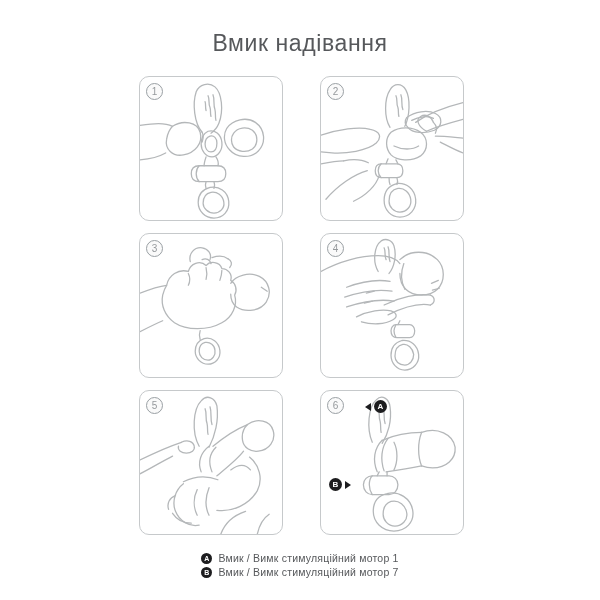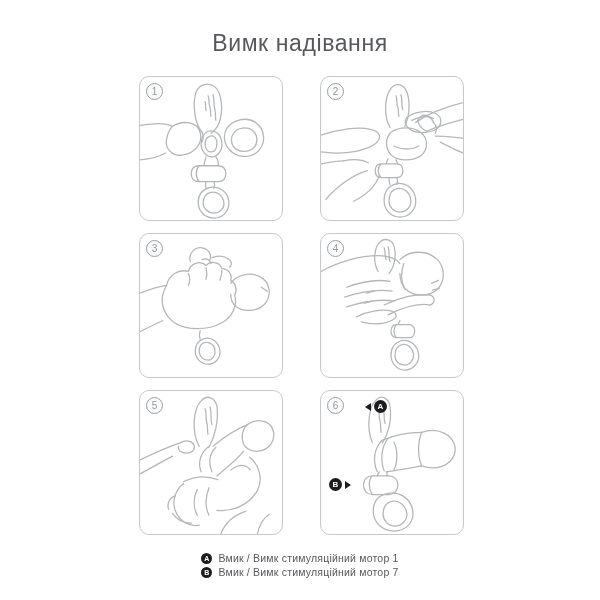--- a/index.html
+++ b/index.html
@@ -51,21 +51,21 @@
     width:11px;height:11px;border-radius:50%;background:var(--marker);flex:0 0 auto;
     color:#fff;font-size:7px;font-weight:bold;line-height:11px;text-align:center;
   }
   .legend-label{font-size:10.5px;color:var(--text);letter-spacing:.2px;line-height:13px;}
 </style>
 </head>
 <body>
 
 <div class="page">
 
-  <div class="title">Вимк надівання</div>
+  <div class="title">Вмик надівання</div>
 
   <div class="grid">
 
     <div class="panel">
       <div class="num-badge">1</div>
       <svg viewBox="0 0 144 145">
         <g>
           <path d="M0 49 C14 47 25 46 33 50"></path>
           <path d="M0 84 C11 83 19 81 26 77"></path>
           <path d="M33 50 C44 43 58 46 61 56 C64 67 56 77 44 79 C33 81 25 73 27 63 C28 57 30 53 33 50 Z"></path>

